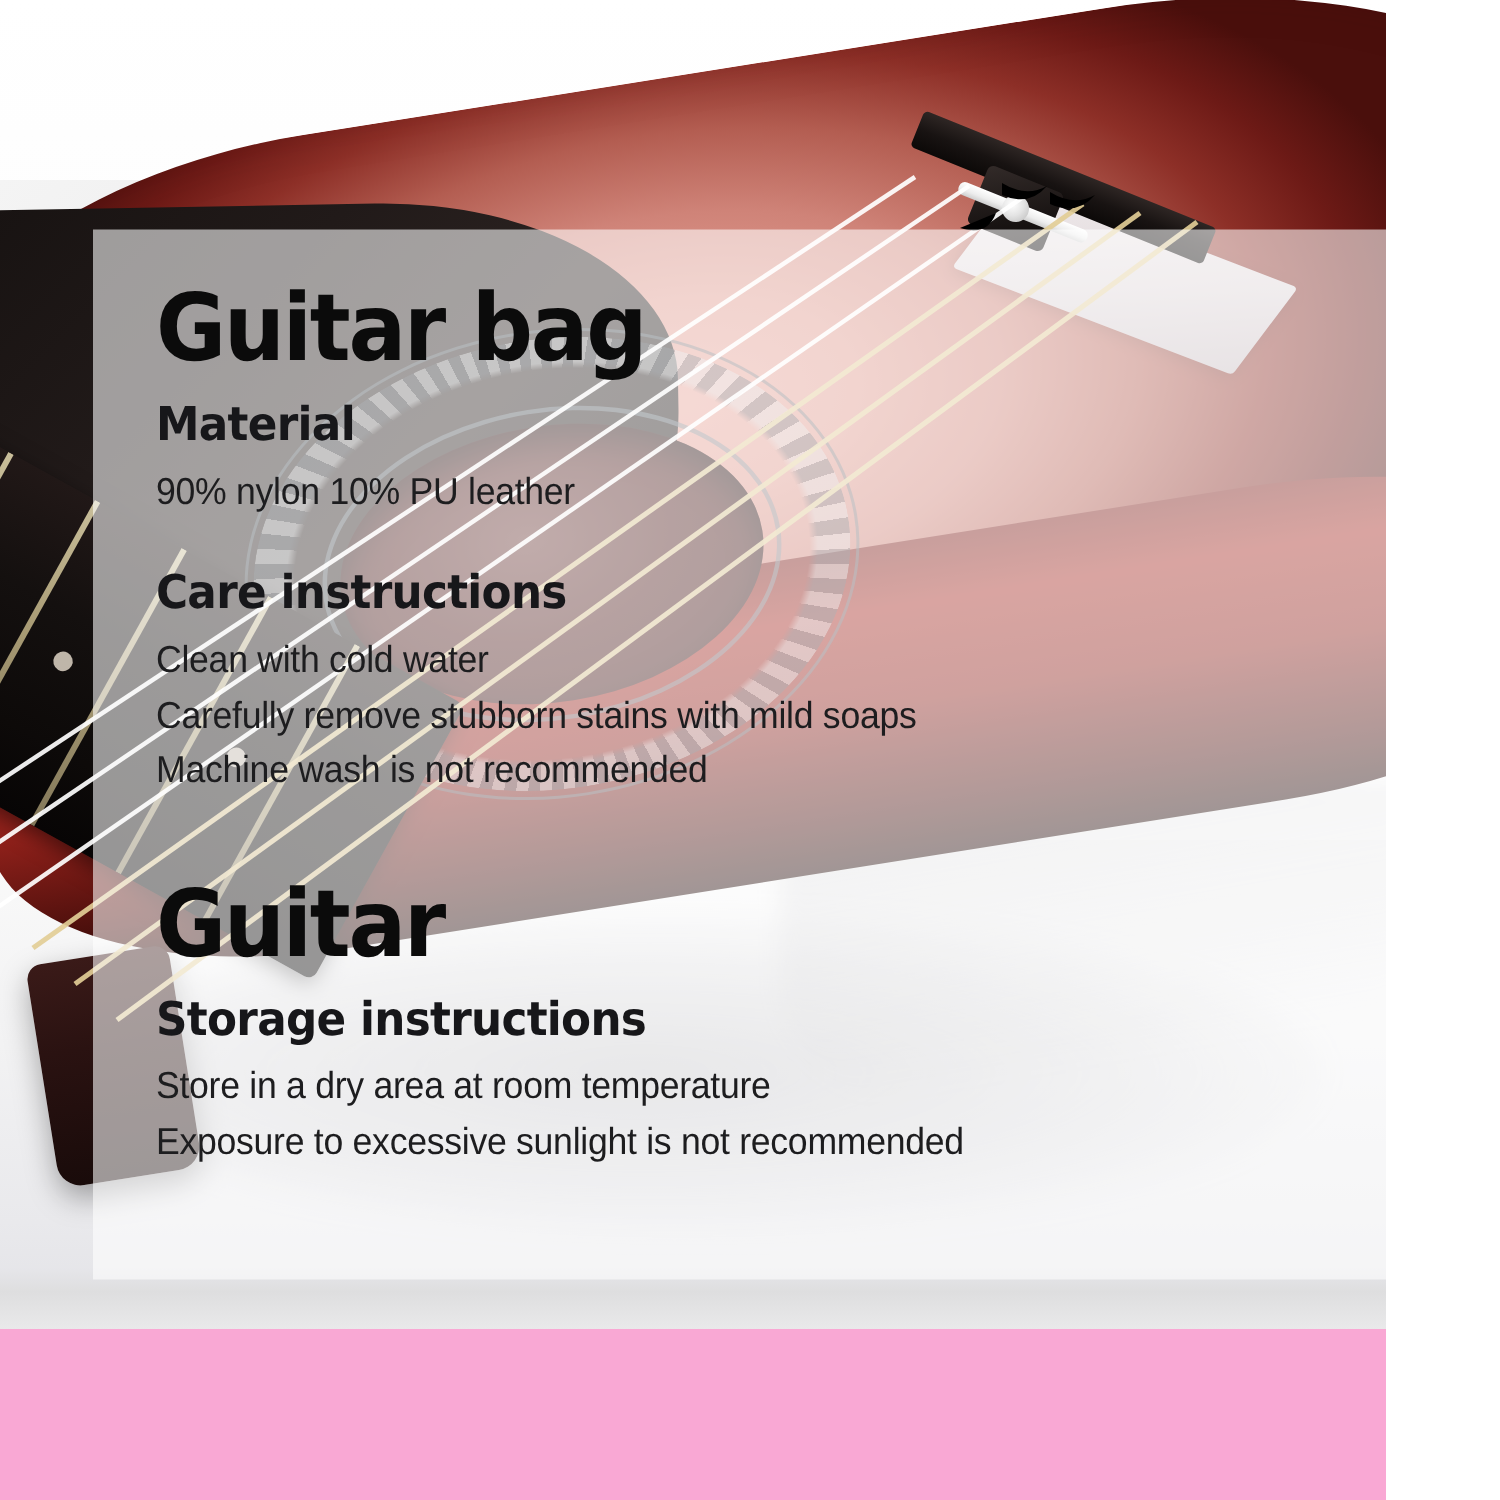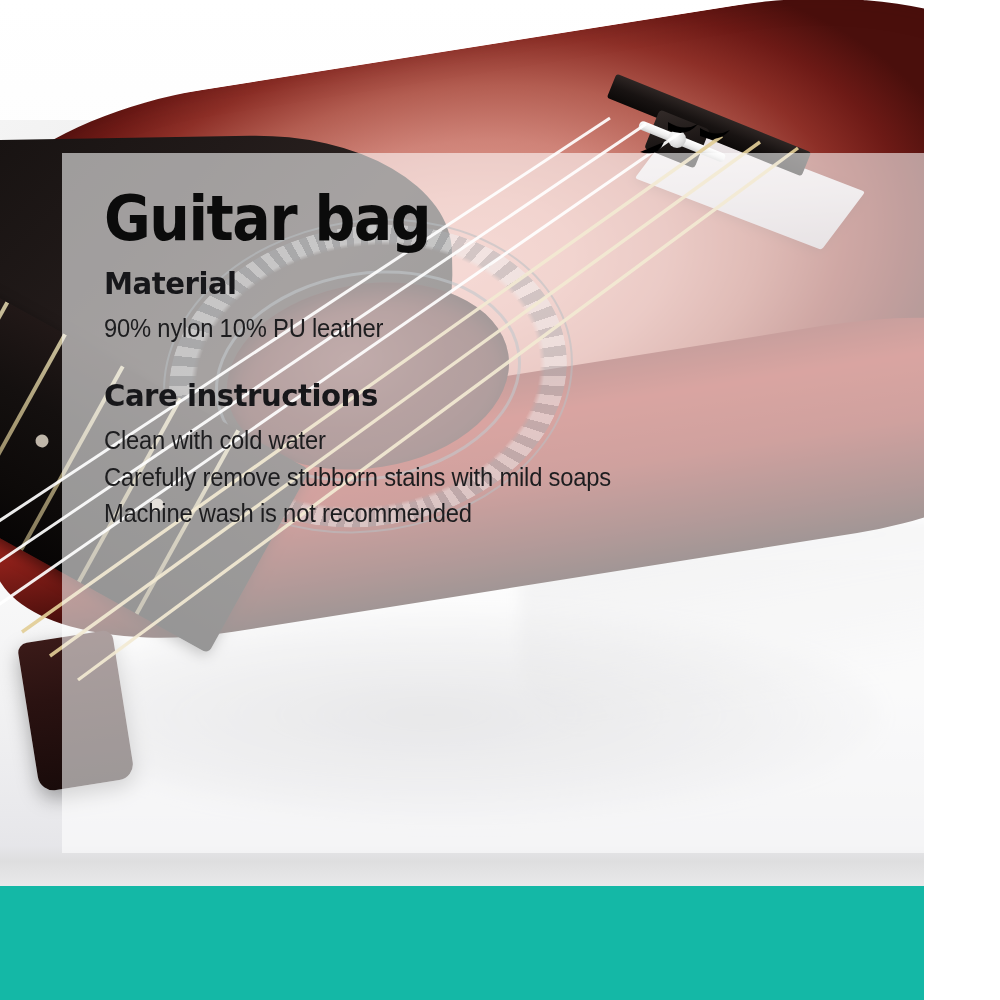--- a/index.html
+++ b/index.html
@@ -11,21 +11,21 @@
     width: 1000px;
     height: 1000px;
     font-family: "Liberation Sans", sans-serif;
     overflow: hidden;
   }
 
   #stage {
     position: relative;
     width: 924px;
     height: 1000px;
-    background: #14b8a6;
+    background: #f9a8d4;
     overflow: hidden;
   }
 
   
   #photo {
     position: absolute;
     left: 0;
     top: 0;
     width: 1000px;
     height: 886px;
@@ -398,16 +398,27 @@
       <div class="sp-sub-body"></div>
       <div class="p">Clean with cold water</div>
       <div class="sp-line"></div>
       <div class="p">Carefully remove stubborn stains with mild soaps</div>
       <div class="sp-line"></div>
       <div class="p">Machine wash is not recommended</div>
     </div>
 
     <div class="sp-big-block"></div>
 
+    <div>
+      <div class="h1">Guitar</div>
+
+      <div class="sp-title-sub"></div>
+
+      <div class="h2">Storage instructions</div>
+      <div class="sp-sub-body"></div>
+      <div class="p">Store in a dry area at room temperature</div>
+      <div class="sp-line"></div>
+      <div class="p">Exposure to excessive sunlight is not recommended</div>
+    </div>
 
   </div>
 
 </div>
 
 </body></html>

